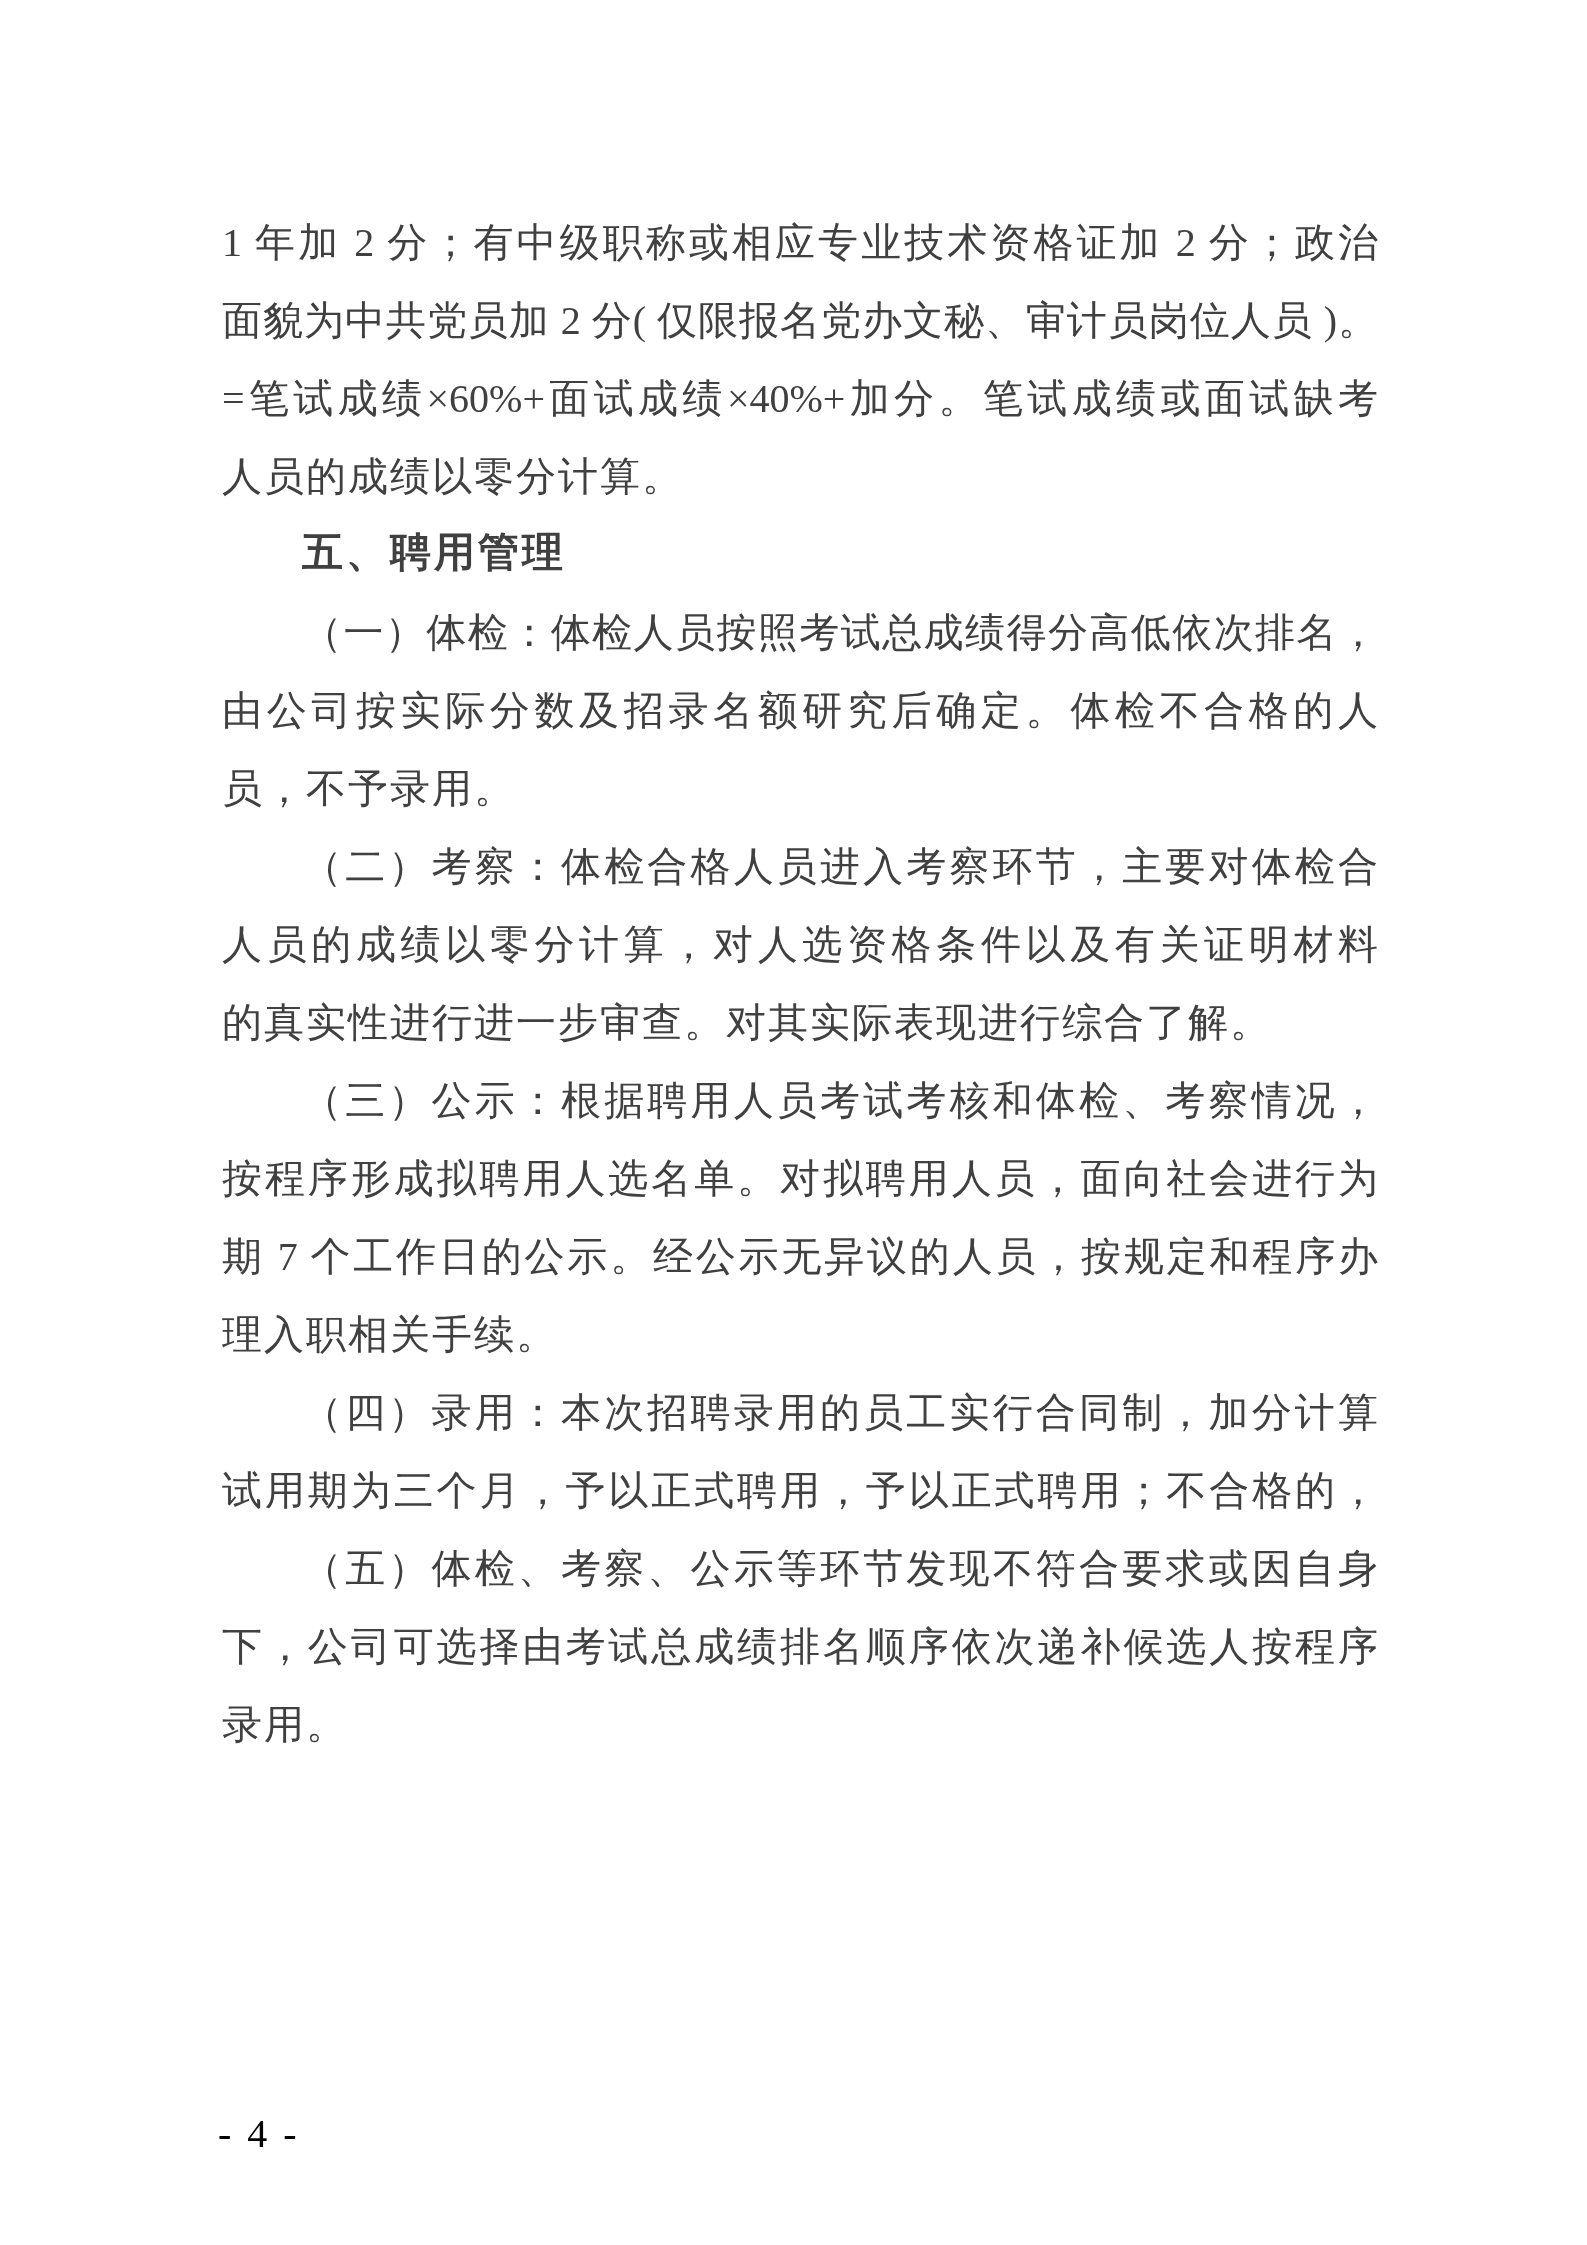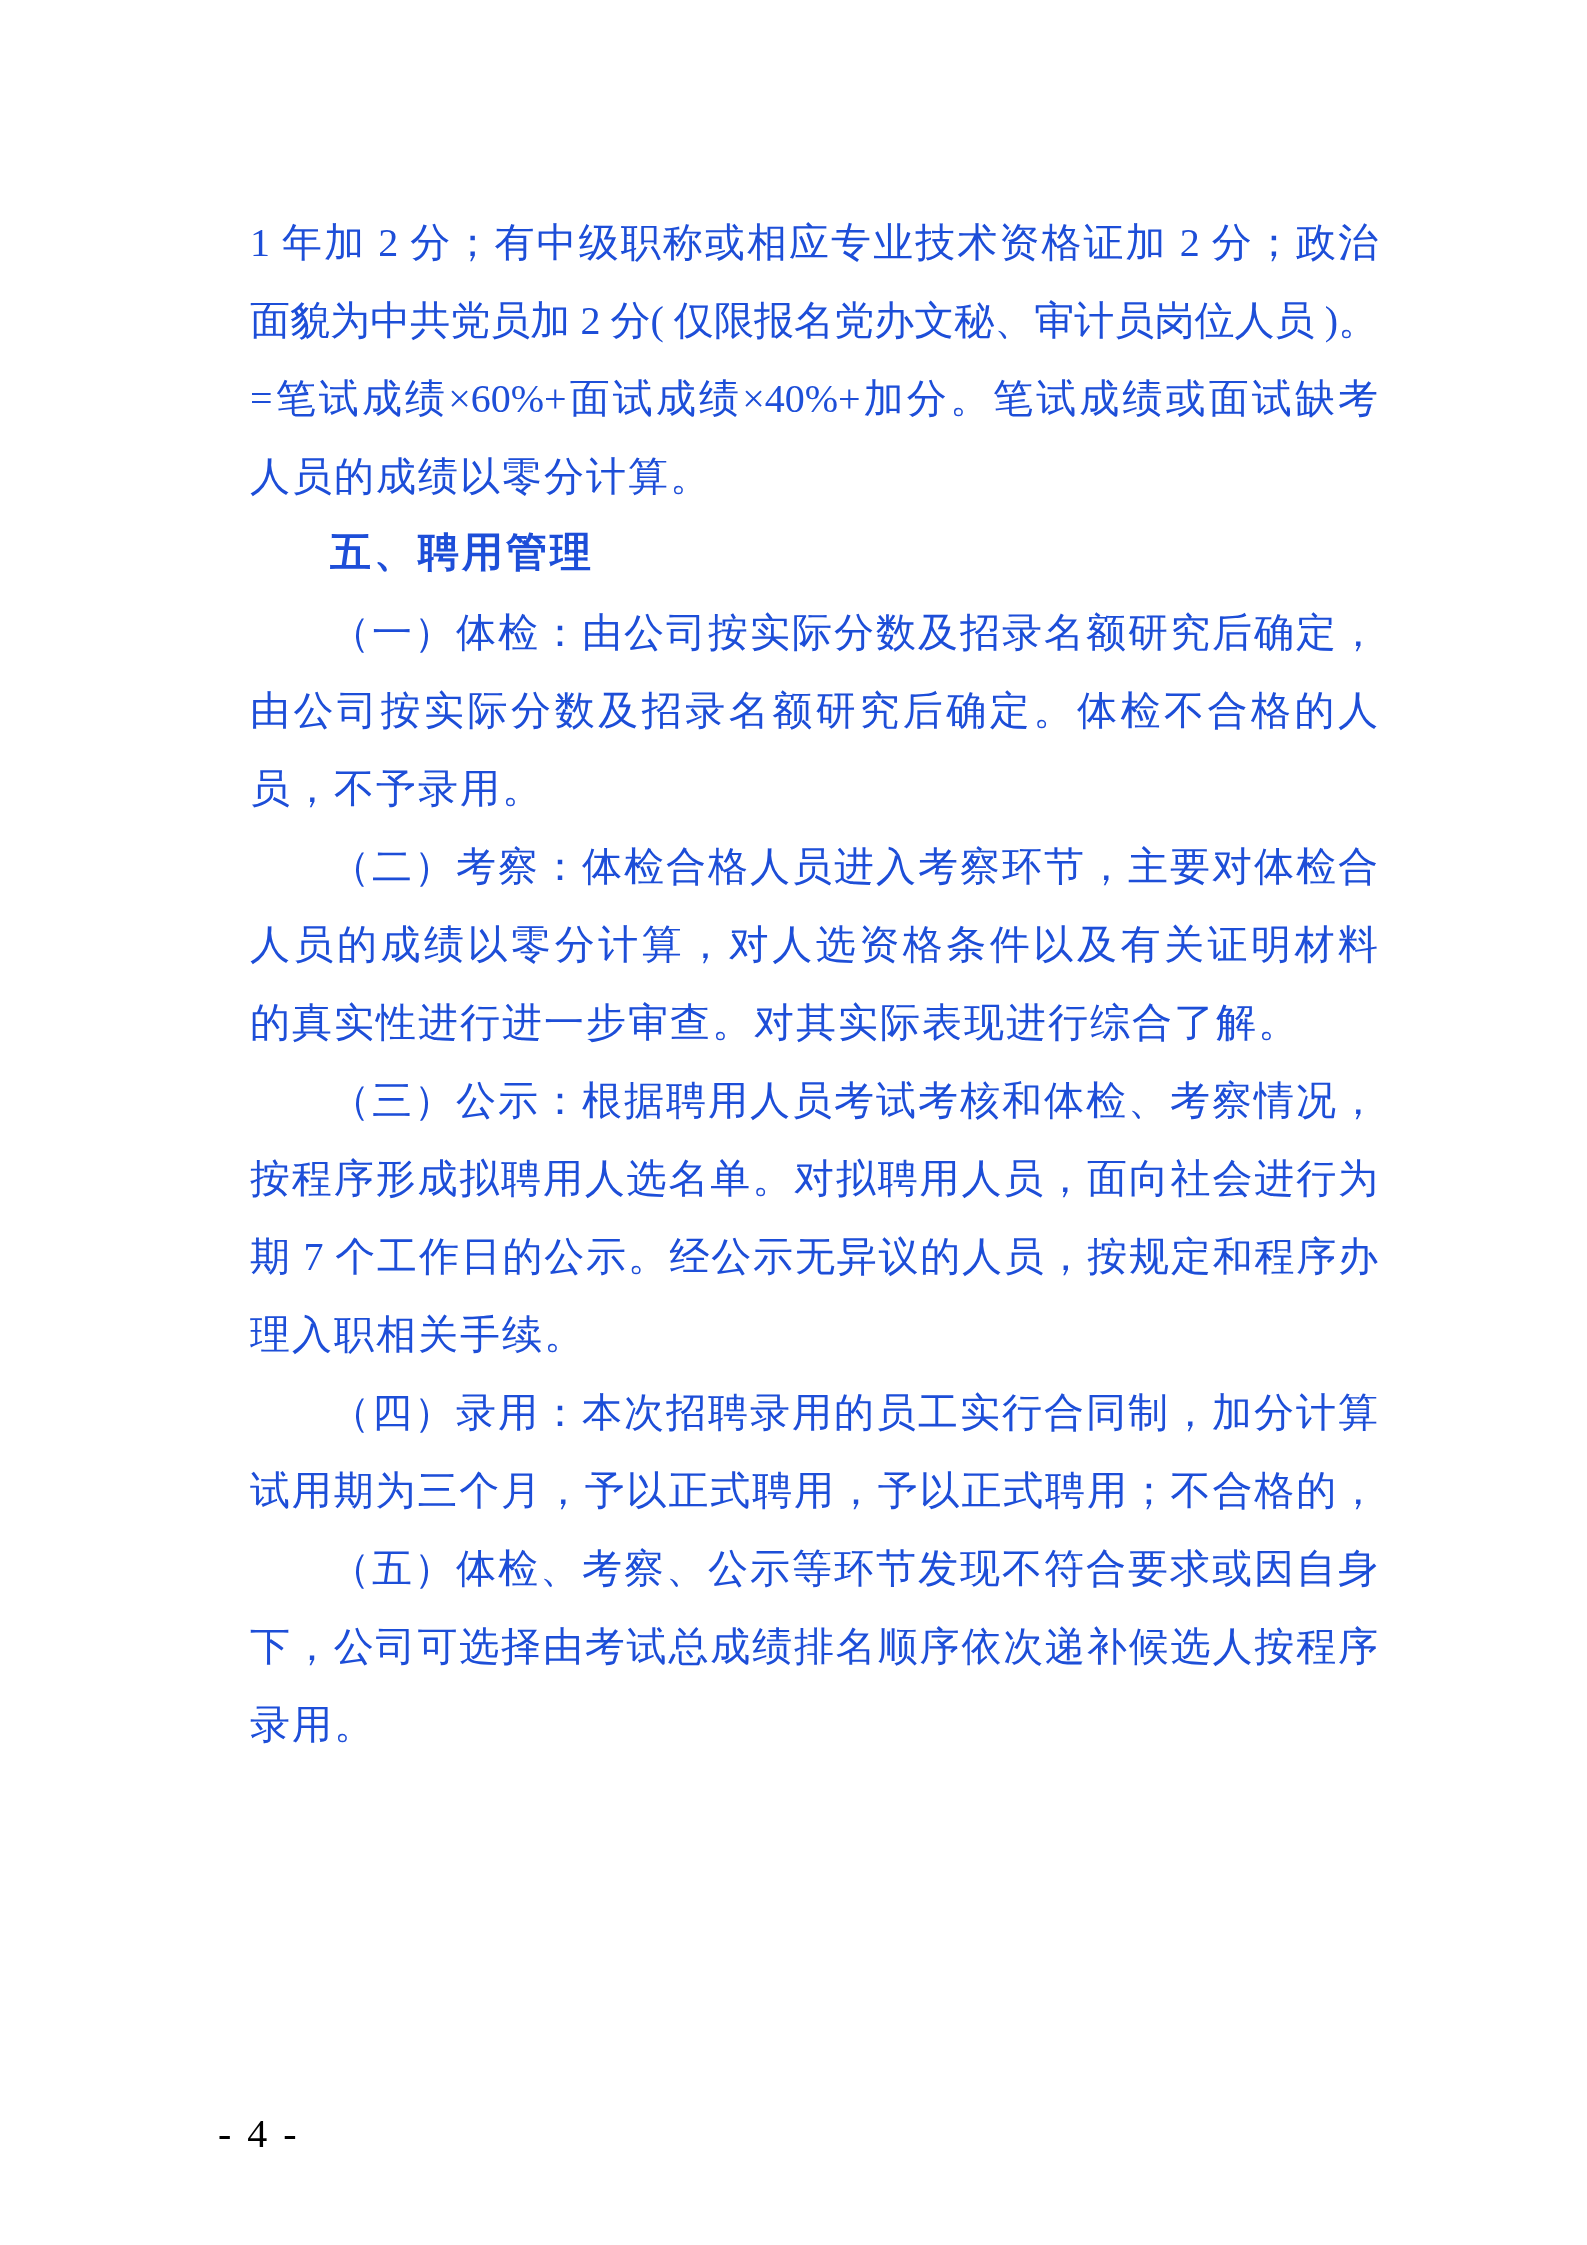--- a/index.html
+++ b/index.html
@@ -21,23 +21,22 @@
     left: 222px;
     top: 204px;
     width: 1156px;
   }
   .line {
     font-family: "Liberation Serif", "DejaVu Serif", serif;
     font-size: 40px;
     line-height: 78px;
     height: 78px;
     letter-spacing: 2px;
-    color: #1d4ed8;
+    color: #404040;
     white-space: normal;
-    margin-left: 28px;
   }
   .line.full {
     text-align: justify;
     text-align-last: justify;
     letter-spacing: 0;
   }
   .line.indent {
     text-indent: 80px;
   }
   .line.heading {
@@ -60,21 +59,21 @@
 </head>
 <body>
 
 <div class="page">
   <div class="content">
     <div class="line full">1 年加 2 分；有中级职称或相应专业技术资格证加 2 分；政治</div>
     <div class="line full">面貌为中共党员加 2 分( 仅限报名党办文秘、审计员岗位人员 )。</div>
     <div class="line full">=笔试成绩×60%+面试成绩×40%+加分。笔试成绩或面试缺考</div>
     <div class="line">人员的成绩以零分计算。</div>
     <div class="line heading indent">五、聘用管理</div>
-    <div class="line indent full">（一）体检：由公司按实际分数及招录名额研究后确定，</div>
+    <div class="line indent full">（一）体检：体检人员按照考试总成绩得分高低依次排名，</div>
     <div class="line full">由公司按实际分数及招录名额研究后确定。体检不合格的人</div>
     <div class="line">员，不予录用。</div>
     <div class="line indent full">（二）考察：体检合格人员进入考察环节，主要对体检合</div>
     <div class="line full">人员的成绩以零分计算，对人选资格条件以及有关证明材料</div>
     <div class="line">的真实性进行进一步审查。对其实际表现进行综合了解。</div>
     <div class="line indent full">（三）公示：根据聘用人员考试考核和体检、考察情况，</div>
     <div class="line full">按程序形成拟聘用人选名单。对拟聘用人员，面向社会进行为</div>
     <div class="line full">期 7 个工作日的公示。经公示无异议的人员，按规定和程序办</div>
     <div class="line">理入职相关手续。</div>
     <div class="line indent full">（四）录用：本次招聘录用的员工实行合同制，加分计算</div>

